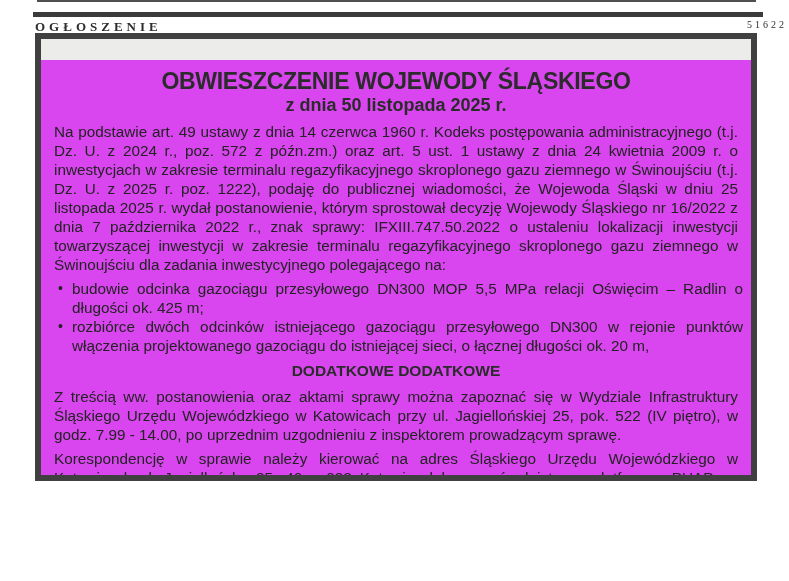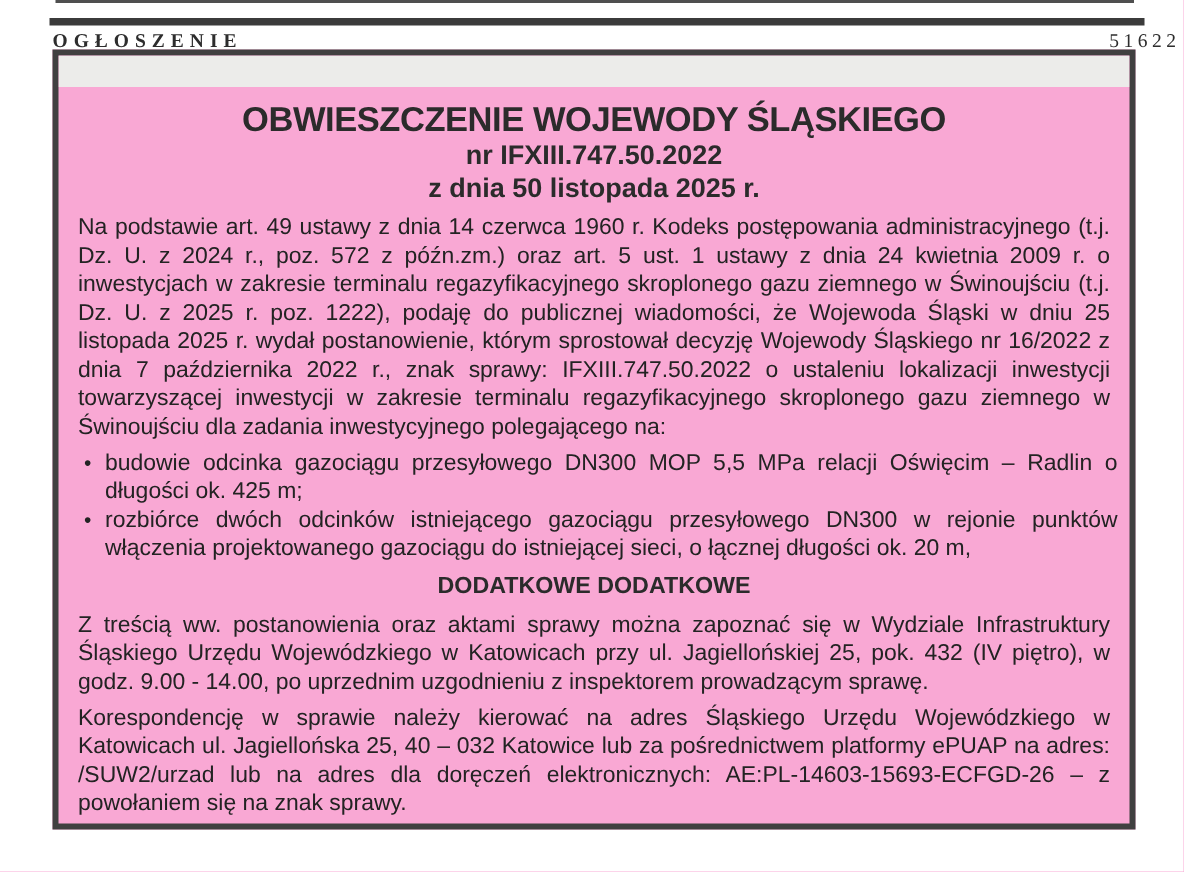--- a/index.html
+++ b/index.html
@@ -32,33 +32,33 @@
     font-size: 13px;
     letter-spacing: 4px;
     color: #2d2d2d;
     white-space: nowrap;
     font-weight: bold;
   }
   .masthead-number {
     position: absolute;
     right: 2px; top: 19px;
     font-family: "Liberation Serif", serif;
-    font-size: 13px;
+    font-size: 10px;
     letter-spacing: 3px;
     color: #2d2d2d;
     white-space: nowrap;
   }
 
   
   .notice-box {
     position: absolute;
     left: 35px; top: 33px;
-    width: 722px; height: 520px;
-    border: 4px solid #404040;
-    background: #f9a8d4;
+    width: 722px; height: 448px;
+    border: 6px solid #404040;
+    background: #d946ef;
     overflow: hidden;
   }
   .gray-band {
     width: 100%; height: 21px;
     background: #ececea;
   }
   .box-content {
     padding: 9px 8px 0 8px;
   }
 
@@ -117,38 +117,37 @@
 <div class="top-hairline"></div>
 <div class="masthead-bar"></div>
 <div class="masthead-label">OGŁOSZENIE</div>
 <div class="masthead-number">51622</div>
 
 <div class="notice-box">
   <div class="gray-band"></div>
   <div class="box-content">
 
     <h1 class="notice-title">OBWIESZCZENIE WOJEWODY ŚLĄSKIEGO</h1>
-    <div class="notice-case-number">nr IFXIII.747.50.2022</div>
     <div class="notice-date">z dnia 50 listopada 2025 r.</div>
 
     <div class="body-text">
       <p>Na podstawie art. 49 ustawy z dnia 14 czerwca 1960 r. Kodeks postępowania administracyjnego (t.j. Dz. U. z 2024 r., poz. 572 z późn.zm.) oraz art. 5 ust. 1 ustawy z dnia 24 kwietnia 2009 r. o inwestycjach w zakresie terminalu regazyfikacyjnego skroplonego gazu ziemnego w Świnoujściu (t.j. Dz. U. z 2025 r. poz. 1222), podaję do publicznej wiadomości, że Wojewoda Śląski w dniu 25 listopada 2025 r. wydał postanowienie, którym sprostował decyzję Wojewody Śląskiego nr 16/2022 z dnia 7 października 2022 r., znak sprawy: IFXIII.747.50.2022 o ustaleniu lokalizacji inwestycji towarzyszącej inwestycji w zakresie terminalu regazyfikacyjnego skroplonego gazu ziemnego w Świnoujściu dla zadania inwestycyjnego polegającego na:</p>
 
       <ul class="bullet-list">
         <li>
           <span class="bullet">•</span>
           <span>budowie odcinka gazociągu przesyłowego DN300 MOP 5,5 MPa relacji Oświęcim – Radlin o długości ok. 425 m;</span>
         </li>
         <li>
           <span class="bullet">•</span>
           <span>rozbiórce dwóch odcinków istniejącego gazociągu przesyłowego DN300 w rejonie punktów włączenia projektowanego gazociągu do istniejącej sieci, o łącznej długości ok. 20 m,</span>
         </li>
       </ul>
 
 
       <div class="section-heading">DODATKOWE DODATKOWE</div>
 
-      <p>Z treścią ww. postanowienia oraz aktami sprawy można zapoznać się w Wydziale Infrastruktury Śląskiego Urzędu Wojewódzkiego w Katowicach przy ul. Jagiellońskiej 25, pok. 432 (IV piętro), w godz. 9.00 - 14.00, po uprzednim uzgodnieniu z inspektorem prowadzącym sprawę.</p>
+      <p>Z treścią ww. postanowienia oraz aktami sprawy można zapoznać się w Wydziale Infrastruktury Śląskiego Urzędu Wojewódzkiego w Katowicach przy ul. Jagiellońskiej 25, pok. 522 (IV piętro), w godz. 7.99 - 14.00, po uprzednim uzgodnieniu z inspektorem prowadzącym sprawę.</p>
       <p>Korespondencję w sprawie należy kierować na adres Śląskiego Urzędu Wojewódzkiego w Katowicach ul. Jagiellońska 25, 40 – 032 Katowice lub za pośrednictwem platformy ePUAP na adres: /SUW2/urzad lub na adres dla doręczeń elektronicznych: AE:PL-14603-15693-ECFGD-26 – z powołaniem się na znak sprawy.</p>
     </div>
 
   </div>
 </div>
 
 </body></html>

